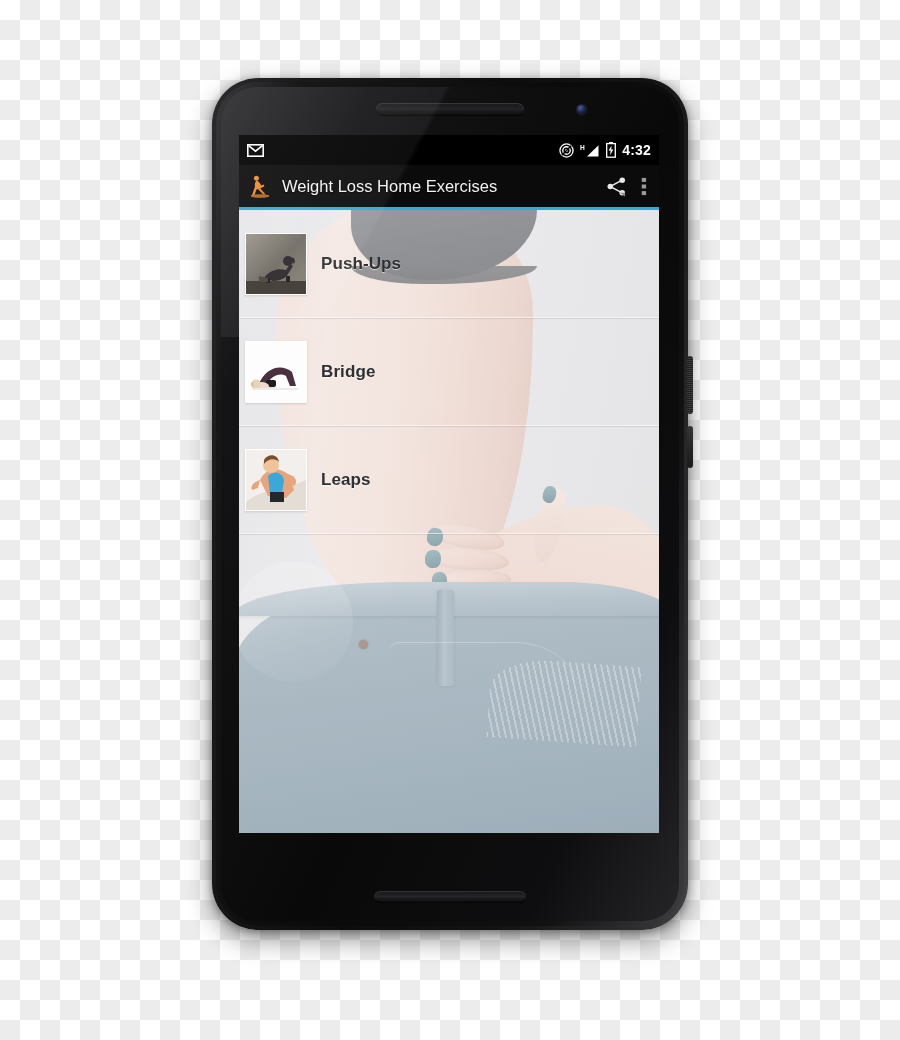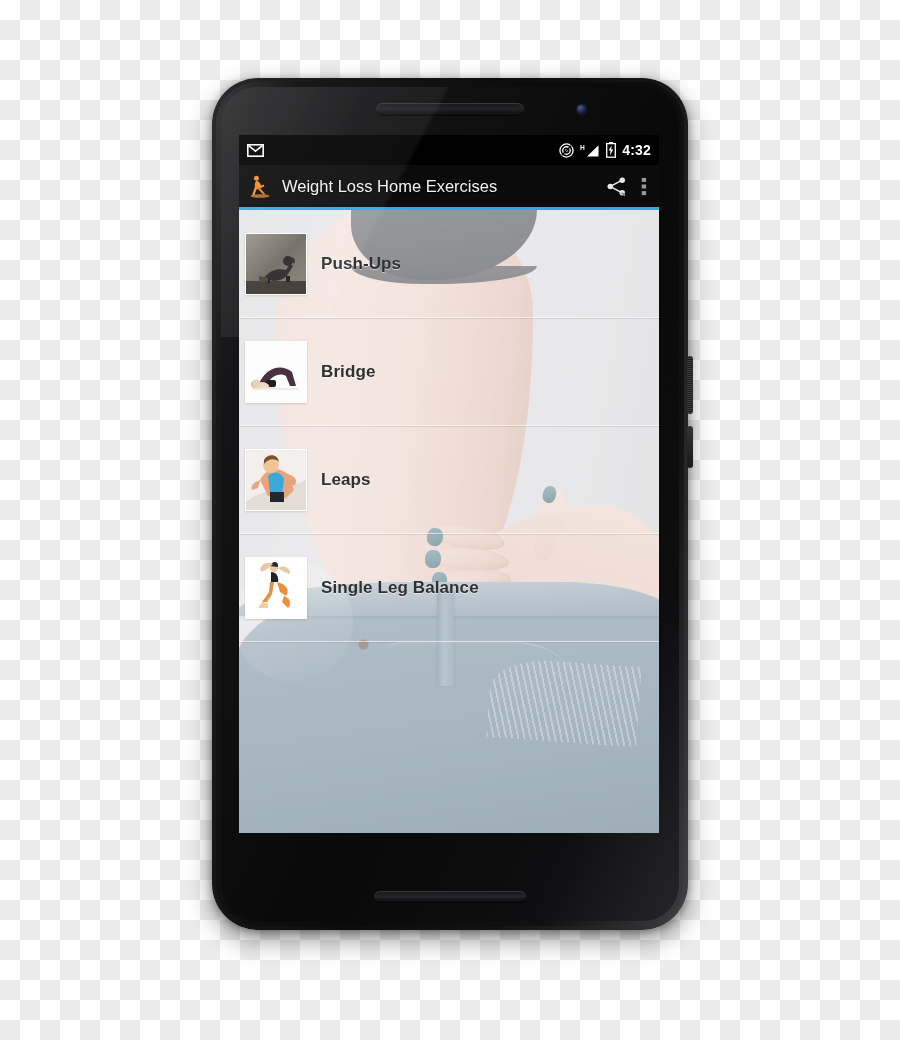--- a/index.html
+++ b/index.html
@@ -367,37 +367,20 @@
                 <path d="M14 30 C8 32 4 36 6 40 L12 38 Z" fill="#e8a47c"></path>
                 <path d="M42 24 C50 26 52 32 48 36 L42 32 Z" fill="#e8a47c"></path>
               </svg>
             </div>
             <span class="row-label">Leaps</span>
           </div>
 
 
 
 
-          <div class="list-row">
-            <div class="row-thumb">
-              <svg viewBox="0 0 60 60">
-                <rect width="60" height="60" fill="#ffffff"></rect>
-                <circle cx="28" cy="10" r="4.2" fill="#e9c9a7"></circle>
-                <path d="M24 8 C26 2 33 3 32 9 Z" fill="#2e2a2c"></path>
-                <path d="M25 14 C30 14 33 18 32 24 L25 24 Z" fill="#1f2124"></path>
-                <path d="M27 6 C20 2 12 8 15 14 L20 12 Z" fill="#e9c9a7"></path>
-                <path d="M32 10 C38 6 45 10 44 16 L38 14 Z" fill="#e9c9a7"></path>
-                <path d="M28 24 L26 36 L21 44 L16 44 L23 34 L24 24 Z" fill="#ea8f3a"></path>
-                <path d="M31 24 C40 26 44 32 40 38 L34 34 Z" fill="#ea8f3a"></path>
-                <path d="M38 38 C44 40 46 46 42 50 L36 44 Z" fill="#ea8f3a"></path>
-                <path d="M16 44 L12 50 L22 50 L22 45 Z" fill="#f0cfa6"></path>
-              </svg>
-            </div>
-            <span class="row-label">Single Leg Balance</span>
-          </div>
 
 
         </div>
       </div>
 
     </div>
 
     <div id="bottom-speaker"></div>
     <div id="glass-sheen"></div>
   </div>

